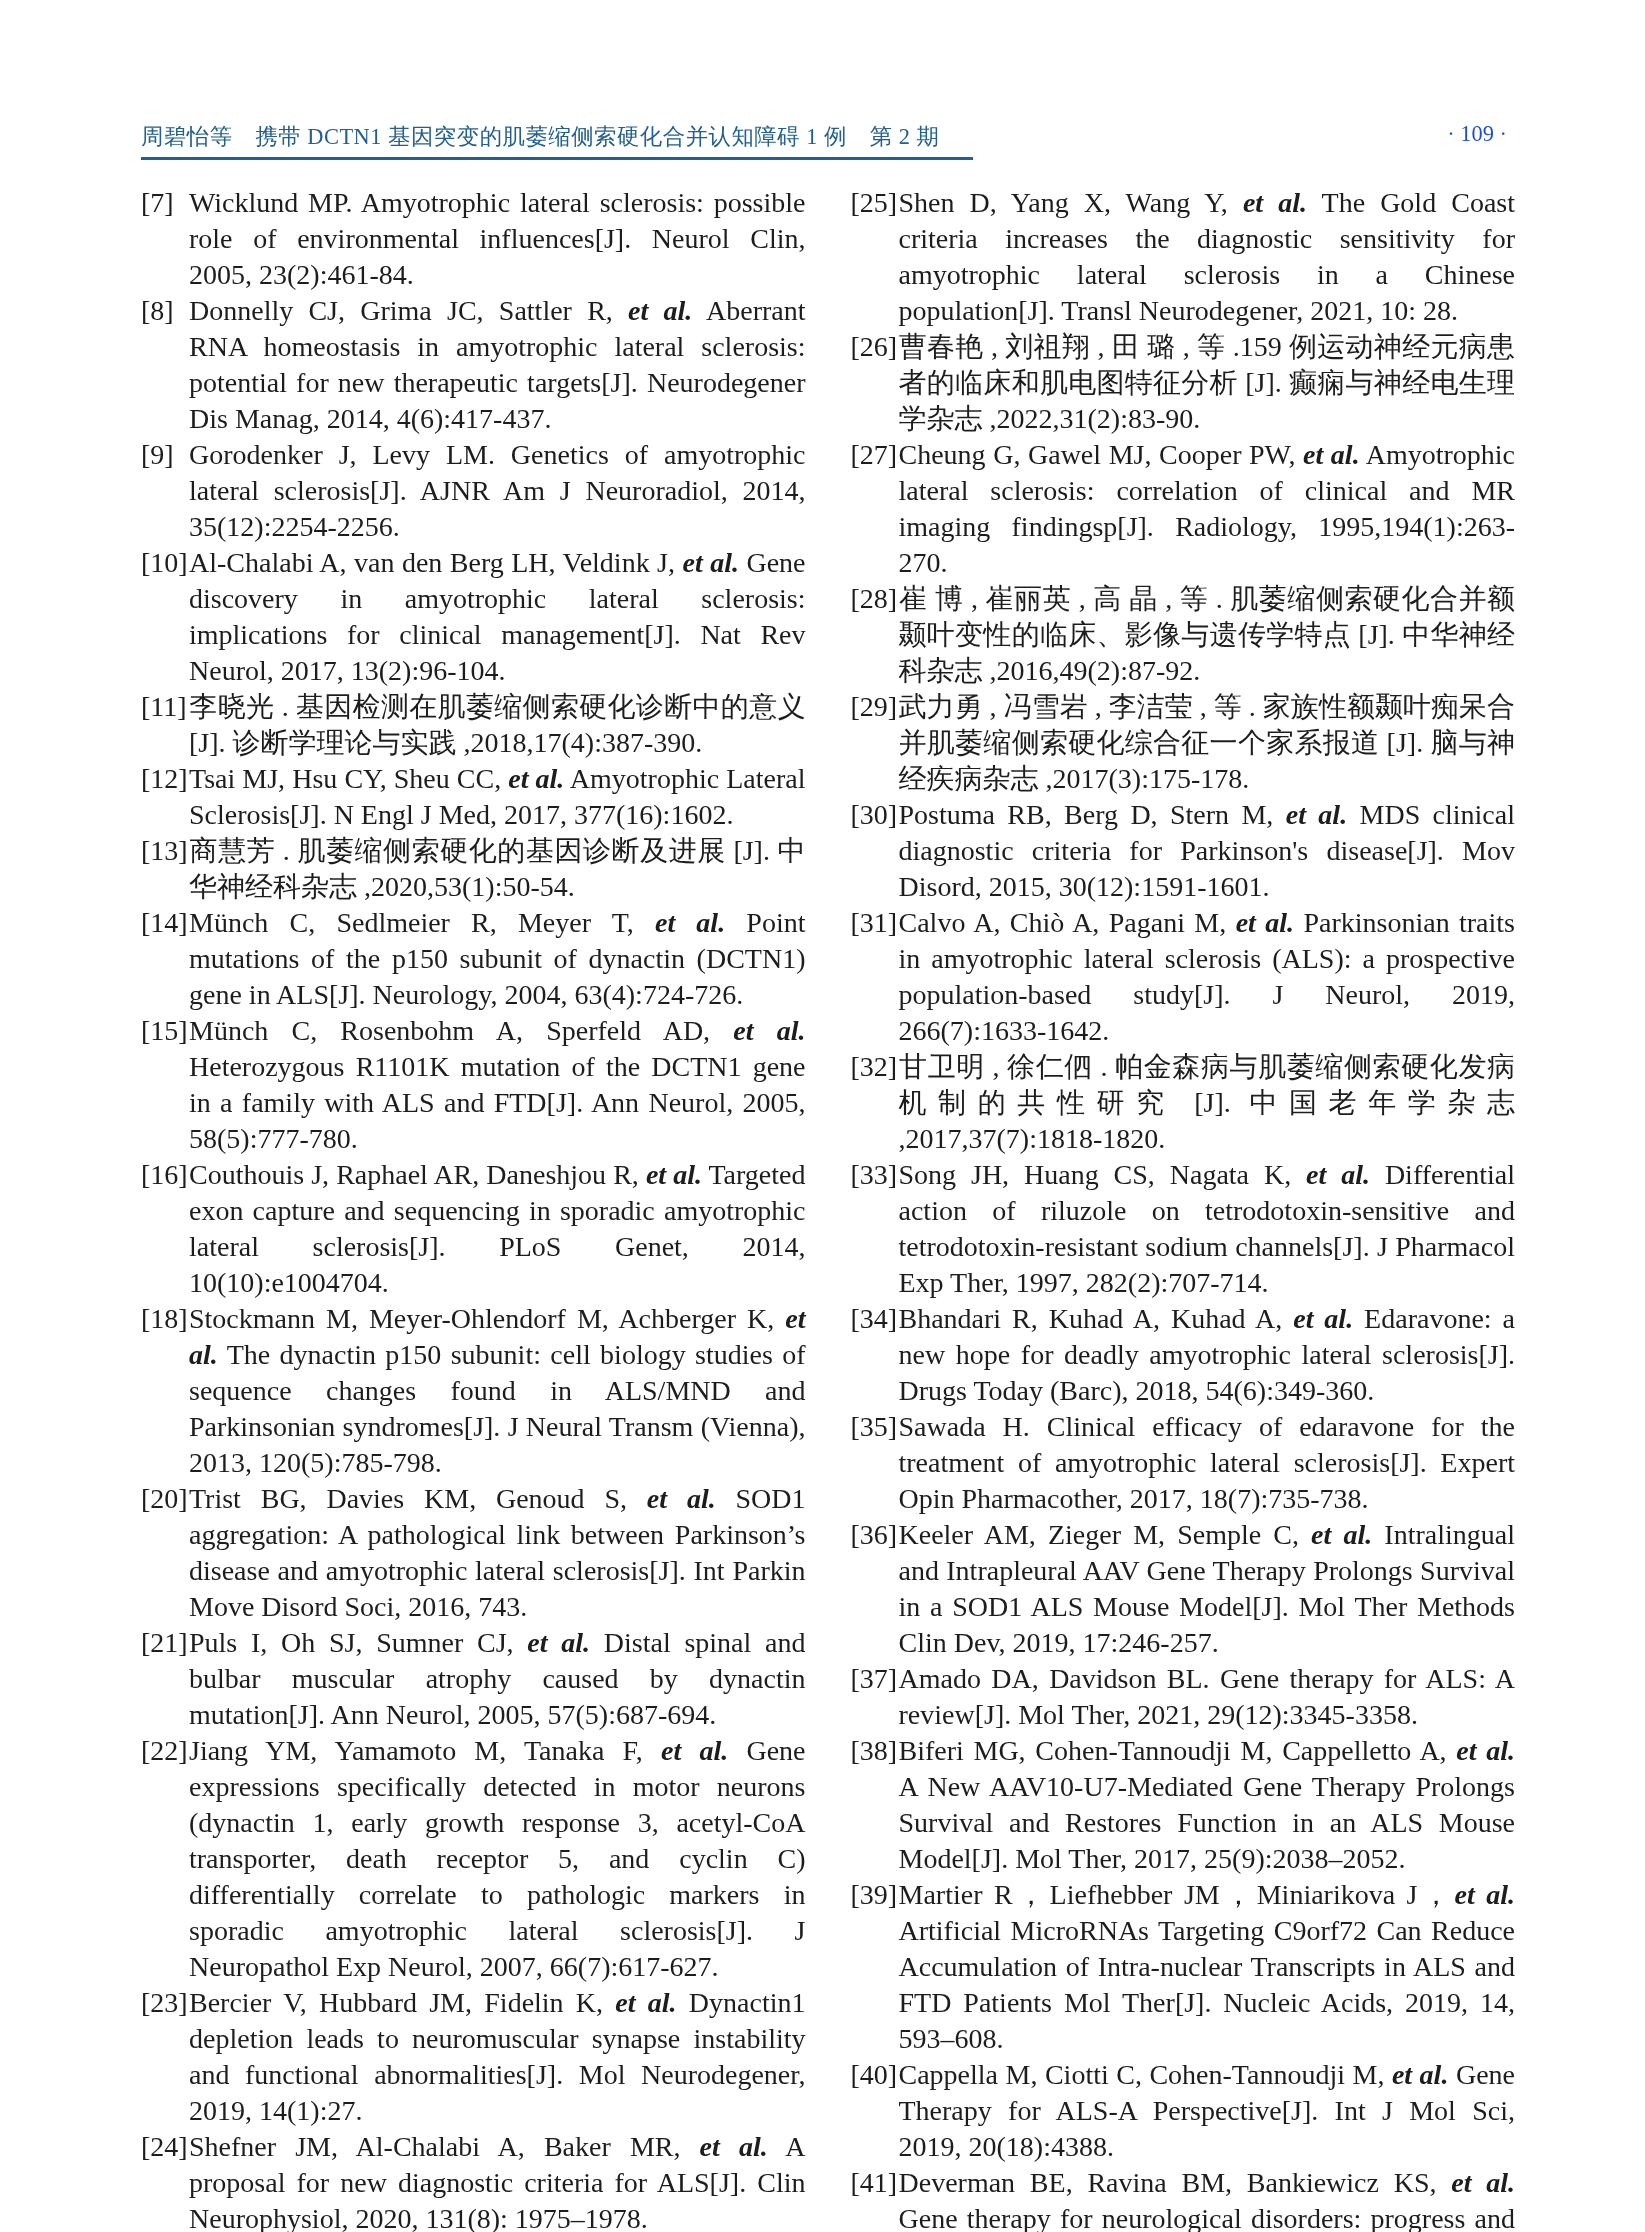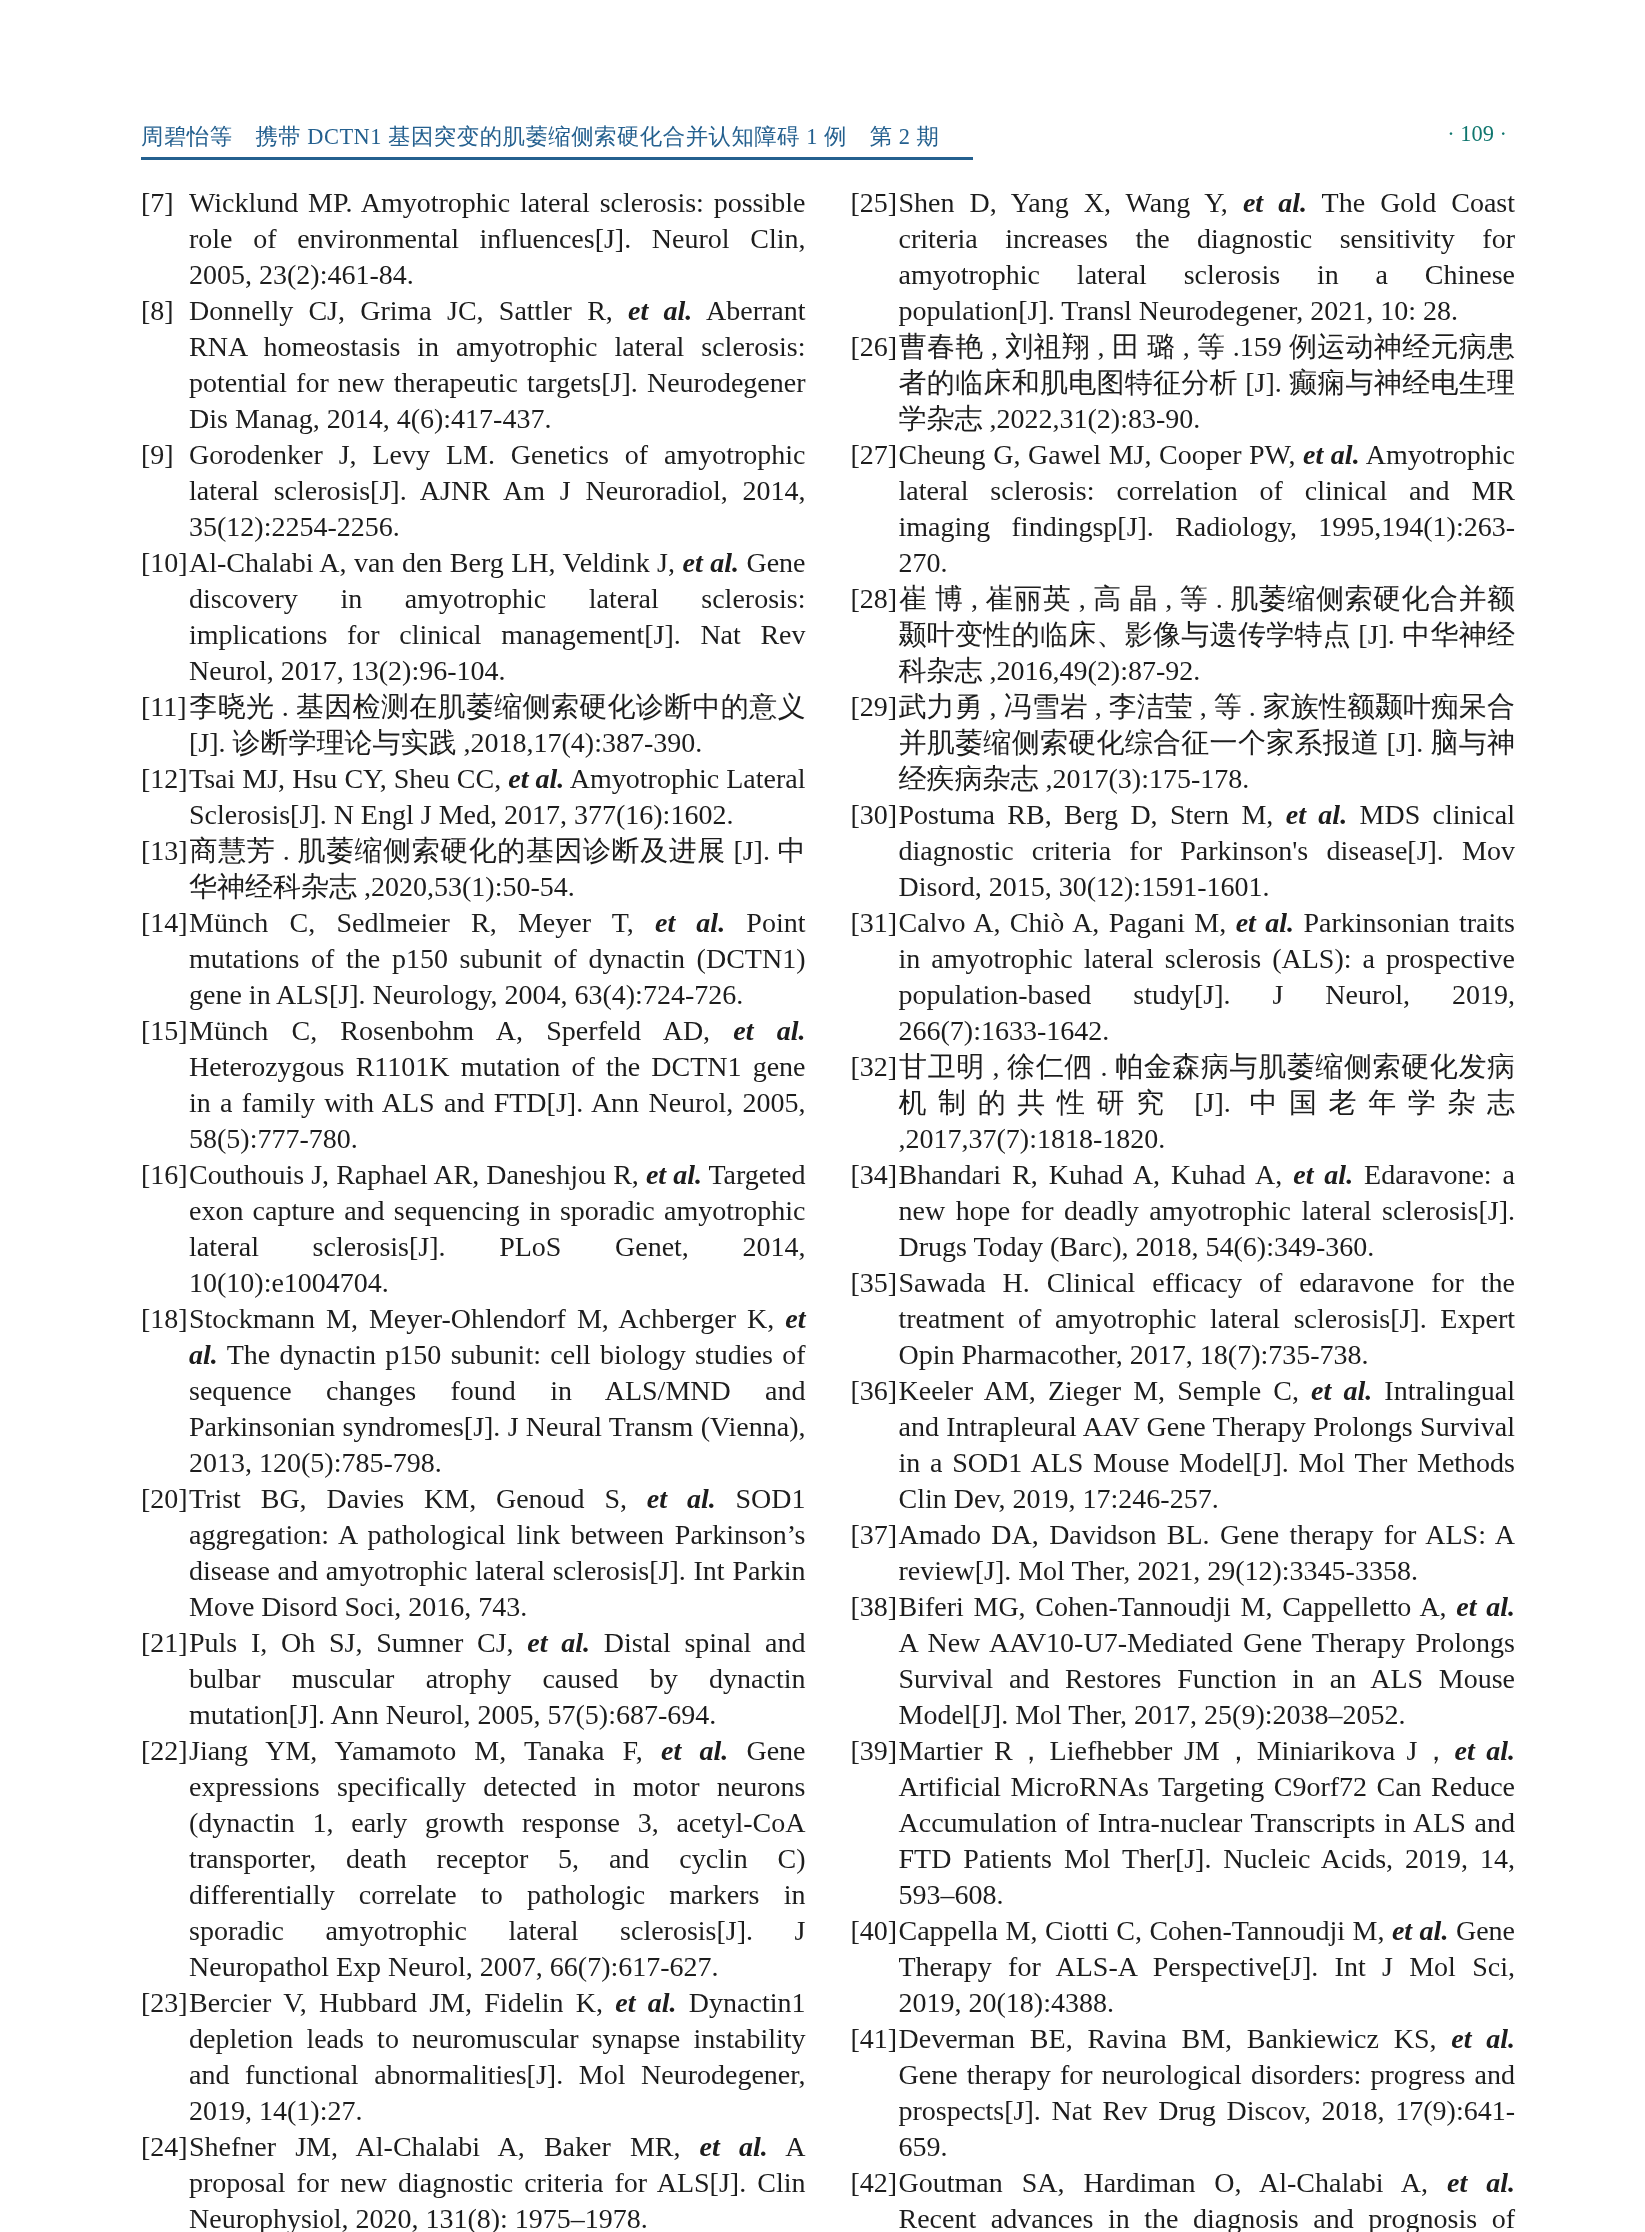--- a/index.html
+++ b/index.html
@@ -65,21 +65,21 @@
   }
   i { font-style: italic; font-weight: bold; }
 </style>
 </head>
 <body>
 
 <div class="page">
 
   <div class="running-head-title" style="color: rgb(36, 96, 143);">周碧怡等　携带 DCTN1 基因突变的肌萎缩侧索硬化合并认知障碍 1 例　第 2 期</div>
 
-  <div class="running-head-pagenum" style="color: #0f766e; margin-left: 32px;">· 109 ·</div>
+  <div class="running-head-pagenum" style="color: #1d4ed8; margin-left: 32px;">· 109 ·</div>
 
   <div class="running-head-rule" style="background: rgb(36, 96, 143);"></div>
 
   <div class="content">
 
     <div class="refcol">
 
         <div class="ref"><span class="num">[7]</span><span>Wicklund MP. Amyotrophic lateral sclerosis: possible role of environmental influences[J]. Neurol Clin, 2005, 23(2):461-84.</span></div>
 
         <div class="ref"><span class="num">[8]</span><span>Donnelly CJ, Grima JC, Sattler R, <i>et al.</i> Aberrant RNA homeostasis in amyotrophic lateral sclerosis: potential for new therapeutic targets[J]. Neurodegener Dis Manag, 2014, 4(6):417-437.</span></div>
@@ -127,20 +127,21 @@
           <div class="ref"><span class="num">[28]</span><span>崔 博 , 崔丽英 , 高 晶 , 等 . 肌萎缩侧索硬化合并额颞叶变性的临床、影像与遗传学特点 [J]. 中华神经科杂志 ,2016,49(2):87-92.</span></div>
 
           <div class="ref"><span class="num">[29]</span><span>武力勇 , 冯雪岩 , 李洁莹 , 等 . 家族性额颞叶痴呆合并肌萎缩侧索硬化综合征一个家系报道 [J]. 脑与神经疾病杂志 ,2017(3):175-178.</span></div>
 
           <div class="ref"><span class="num">[30]</span><span>Postuma RB, Berg D, Stern M, <i>et al.</i> MDS clinical diagnostic criteria for Parkinson's disease[J]. Mov Disord, 2015, 30(12):1591-1601.</span></div>
 
           <div class="ref"><span class="num">[31]</span><span>Calvo A, Chiò A, Pagani M, <i>et al.</i> Parkinsonian traits in amyotrophic lateral sclerosis (ALS): a prospective population-based study[J]. J Neurol, 2019, 266(7):1633-1642.</span></div>
 
           <div class="ref"><span class="num">[32]</span><span>甘卫明 , 徐仁伵 . 帕金森病与肌萎缩侧索硬化发病机制的共性研究 [J]. 中国老年学杂志 ,2017,37(7):1818-1820.</span></div>
 
+          <div class="ref"><span class="num">[33]</span><span>Song JH, Huang CS, Nagata K, <i>et al.</i> Differential action of riluzole on tetrodotoxin-sensitive and tetrodotoxin-resistant sodium channels[J]. J Pharmacol Exp Ther, 1997, 282(2):707-714.</span></div>
 
           <div class="ref"><span class="num">[34]</span><span>Bhandari R, Kuhad A, Kuhad A, <i>et al.</i> Edaravone: a new hope for deadly amyotrophic lateral sclerosis[J]. Drugs Today (Barc), 2018, 54(6):349-360.</span></div>
 
           <div class="ref"><span class="num">[35]</span><span>Sawada H. Clinical efficacy of edaravone for the treatment of amyotrophic lateral sclerosis[J]. Expert Opin Pharmacother, 2017, 18(7):735-738.</span></div>
 
           <div class="ref"><span class="num">[36]</span><span>Keeler AM, Zieger M, Semple C, <i>et al.</i> Intralingual and Intrapleural AAV Gene Therapy Prolongs Survival in a SOD1 ALS Mouse Model[J]. Mol Ther Methods Clin Dev, 2019, 17:246-257.</span></div>
 
           <div class="ref"><span class="num">[37]</span><span>Amado DA, Davidson BL. Gene therapy for ALS: A review[J]. Mol Ther, 2021, 29(12):3345-3358.</span></div>
 
           <div class="ref"><span class="num">[38]</span><span>Biferi MG, Cohen-Tannoudji M, Cappelletto A, <i>et al.</i> A New AAV10-U7-Mediated Gene Therapy Prolongs Survival and Restores Function in an ALS Mouse Model[J]. Mol Ther, 2017, 25(9):2038–2052.</span></div>

